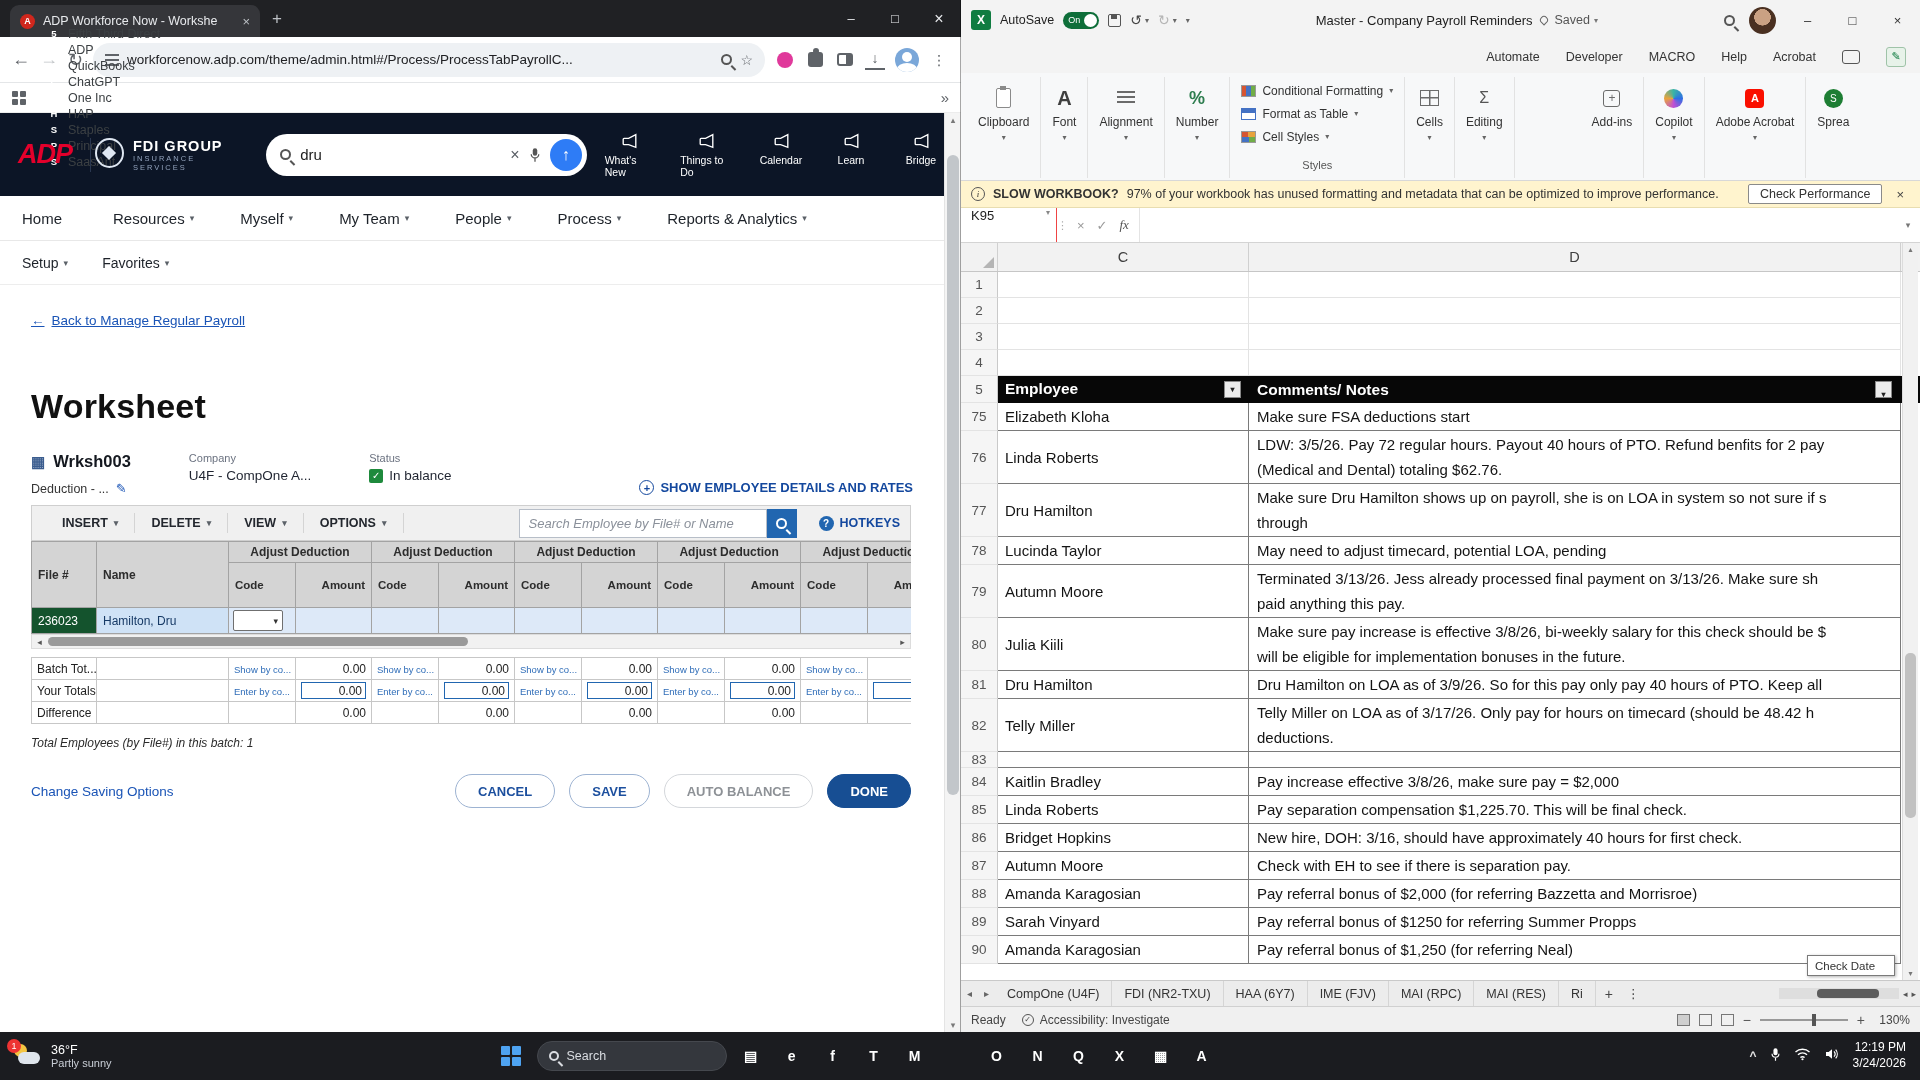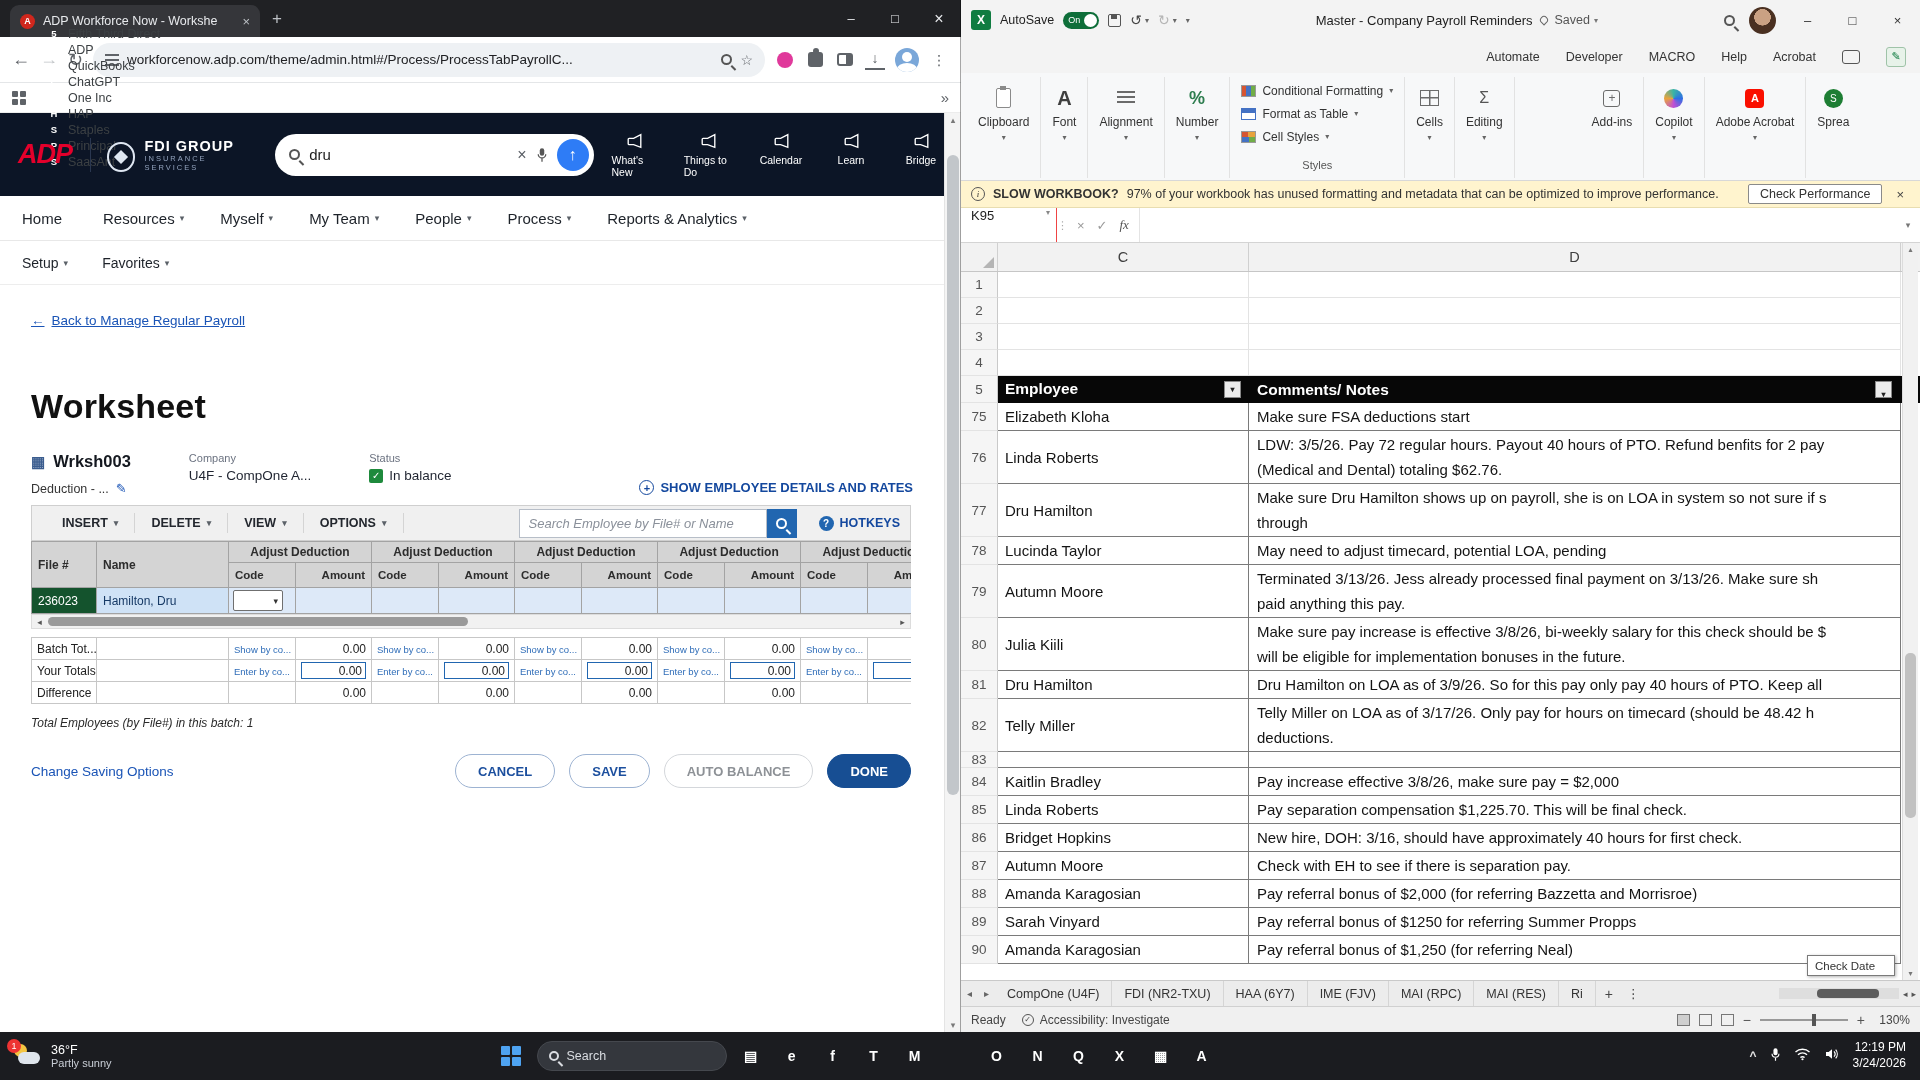--- a/index.html
+++ b/index.html
@@ -36,37 +36,37 @@
 .bavatar::after{content:"";position:absolute;left:2px;top:15px;width:20px;height:12px;border-radius:50%;background:#fff}
 .bookbar{height:30px;display:flex;align-items:center;gap:20px;padding:0 12px;font-size:12.5px;color:#3c4043;border-bottom:1px solid #ececec;background:#fff}
 .appsic{width:14px;height:14px;display:grid;grid-template:repeat(2,1fr)/repeat(2,1fr);gap:2px}
 .appsic i{background:#5f6368;border-radius:1px}
 .bm{display:flex;align-items:center;gap:6px;white-space:nowrap}
 .bm .fvi{width:16px;height:16px;border-radius:4px;color:#fff;font-size:9.5px;font-weight:bold;display:grid;place-items:center}
 .bmover{margin-left:auto;color:#5f6368;font-size:15px}
 
 .adphead{height:83px;background:#0c1526;display:flex;align-items:center;gap:18px;padding:0 18px}
 .adplogo{color:#e4002b;font-size:27px;font-weight:800;font-style:italic;letter-spacing:-1px}
-.fdiwrap{display:flex;align-items:flex-end;gap:9px;border-left:1px solid #2a3750;padding-left:16px}
+.fdiwrap{display:flex;align-items:flex-start;gap:9px;border-left:1px solid #2a3750;padding-left:4px}
 .fdicirc{width:30px;height:30px;border:2px solid #dfe7f2;border-radius:50%;display:grid;place-items:center}
 .fdicirc i{width:10px;height:10px;background:#dfe7f2;transform:rotate(45deg)}
 .fdit .l1{color:#fff;font-weight:bold;font-size:14.5px;letter-spacing:1px}
 .fdit .l2{color:#93a3bd;font-size:7.5px;letter-spacing:2px}
 .adpsearch{width:332px;height:42px;background:#fff;border-radius:21px;display:flex;align-items:center;gap:9px;padding:0 5px 0 14px}
 .mag{width:11px;height:11px;border:2px solid #555;border-radius:50%;position:relative;flex:none}
 .mag::after{content:"";position:absolute;left:9px;top:9px;width:6px;height:2px;background:#555;transform:rotate(45deg);transform-origin:0 0}
 .adpsearch .val{flex:1;font-size:15px;color:#1c1c1c;border:0;outline:0;background:transparent;font-family:"Liberation Sans",sans-serif}
 .adpsearch .clr{color:#5a5f66;font-size:16px}
 .micsvg{flex:none;display:grid;place-items:center}
 .gobtn{width:32px;height:32px;border-radius:50%;background:#2e7cf6;color:#fff;font-size:16px;display:grid;place-items:center;flex:none}
 .hicons{margin-left:auto;display:flex;gap:26px}
 .hic{display:flex;flex-direction:column;align-items:center;gap:4px;color:#fff;font-size:10.5px;position:relative;min-width:44px}
 .hic svg{display:block}
 
-.adpnav{height:45px;display:flex;align-items:center;gap:36px;padding:0 22px;font-size:15px;color:#1d2229;border-bottom:1px solid #e8e8e8;background:#fff}
+.adpnav{height:45px;display:flex;align-items:center;gap:46px;padding:0 22px;font-size:15px;color:#1d2229;border-bottom:1px solid #e8e8e8;background:#fff}
 .adpnav .it{height:100%;display:flex;align-items:center;gap:5px;position:relative}
 .caret{font-size:9px;color:#5b6168}
 .adpsub{height:44px;display:flex;align-items:center;gap:34px;padding:0 22px;font-size:14px;color:#1d2229;border-bottom:1px solid #ededed;background:#fff}
 .adpsub .it{display:flex;gap:5px;align-items:center}
 
 .bcontent{position:relative;height:747px;padding:0 48px 0 31px;background:#fff;overflow:hidden}
 .backlink{display:inline-flex;gap:7px;align-items:center;margin-top:28px;color:#1a54b6;font-size:13.5px;text-decoration:underline}
 .wtitle{margin-top:58px;font-size:34px;font-weight:bold;color:#111;letter-spacing:.2px}
 .metarow{display:flex;gap:58px;margin-top:26px;align-items:flex-start}
 .metacol .lab{font-size:11px;color:#6b7280;margin-bottom:4px}
@@ -88,21 +88,21 @@
 .empsearch input::placeholder{color:#8a909a}
 .sbtn{width:30px;height:29px;background:#2166b0;display:grid;place-items:center}
 .sbtn .mag{border-color:#fff}.sbtn .mag::after{background:#fff}
 .hotkeys{display:flex;align-items:center;gap:6px;margin-left:22px;margin-right:10px;color:#14489e;font-weight:bold;font-size:12.5px}
 .qcirc{width:15px;height:15px;border-radius:50%;background:#2166b0;color:#fff;font-size:10px;display:grid;place-items:center}
 .tclip{width:880px;overflow:hidden}
 table.ded{border-collapse:collapse;table-layout:fixed;width:912px}
 table.ded th,table.ded td{border:1px solid #a3a3a3;font-size:12px;overflow:hidden;white-space:nowrap}
 table.ded th{background:#d4d4d4;color:#2d2d2d;font-weight:bold;text-align:left;padding:3px 6px}
 table.ded th.ctr{text-align:center}
-table.ded th.sm{font-size:11.5px;padding:6px 6px}
+table.ded th.sm{font-size:11.5px;padding:16px 6px}
 table.ded th.rt{text-align:right}
 td.filecell{background:#14532d;color:#fff;padding:5px 6px}
 td.namecell{background:#cfe2f6;color:#173a66;padding:5px 6px}
 td.codecell,td.amtcell{background:#dde9f8;padding:2px 4px}
 .sel{width:50px;height:21px;background:#fff;border:1px solid #6f6f6f;border-radius:2px;display:flex;align-items:center;justify-content:flex-end;padding-right:4px;font-size:9px;color:#333}
 .hscroll{width:880px;height:15px;background:#f1f1f1;border:1px solid #dcdcdc;position:relative;margin-top:0}
 .hscroll .ar{position:absolute;top:0;width:15px;height:13px;display:grid;place-items:center;font-size:9px;color:#555}
 .hscroll .arl{left:0}.hscroll .arr{right:0}
 .hscroll .thumb{position:absolute;left:16px;top:2px;width:420px;height:9px;background:#9a9a9a;border-radius:5px}
 table.sum{border-collapse:collapse;table-layout:fixed;width:912px;margin-top:8px}

